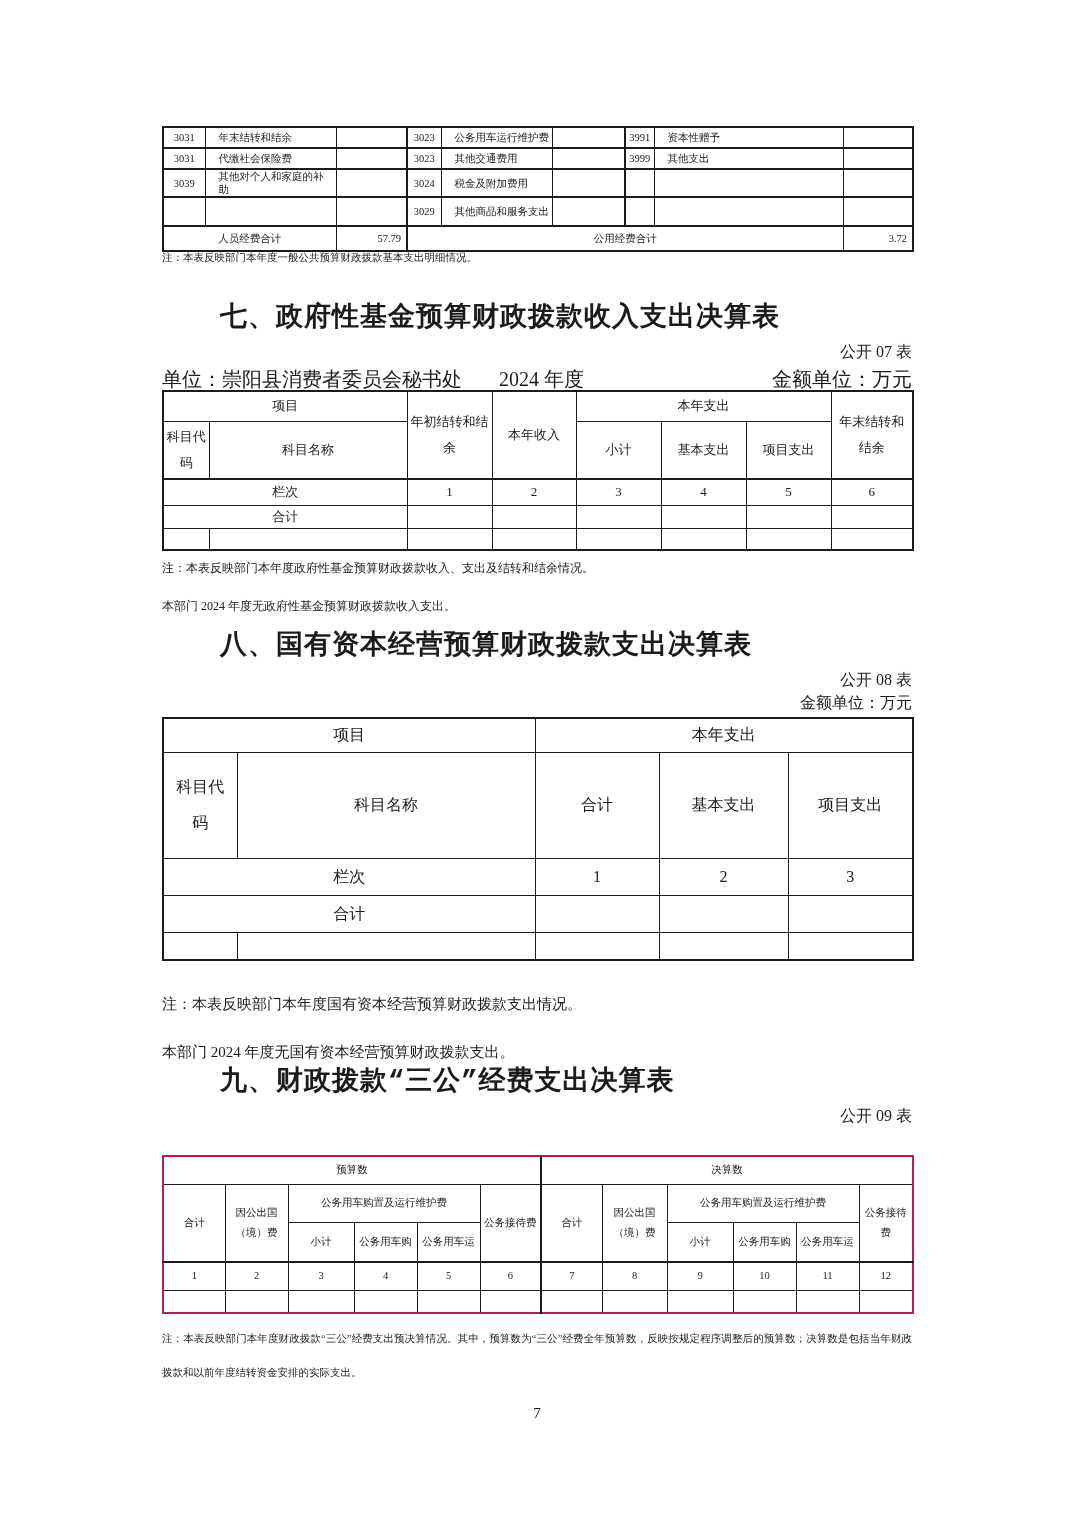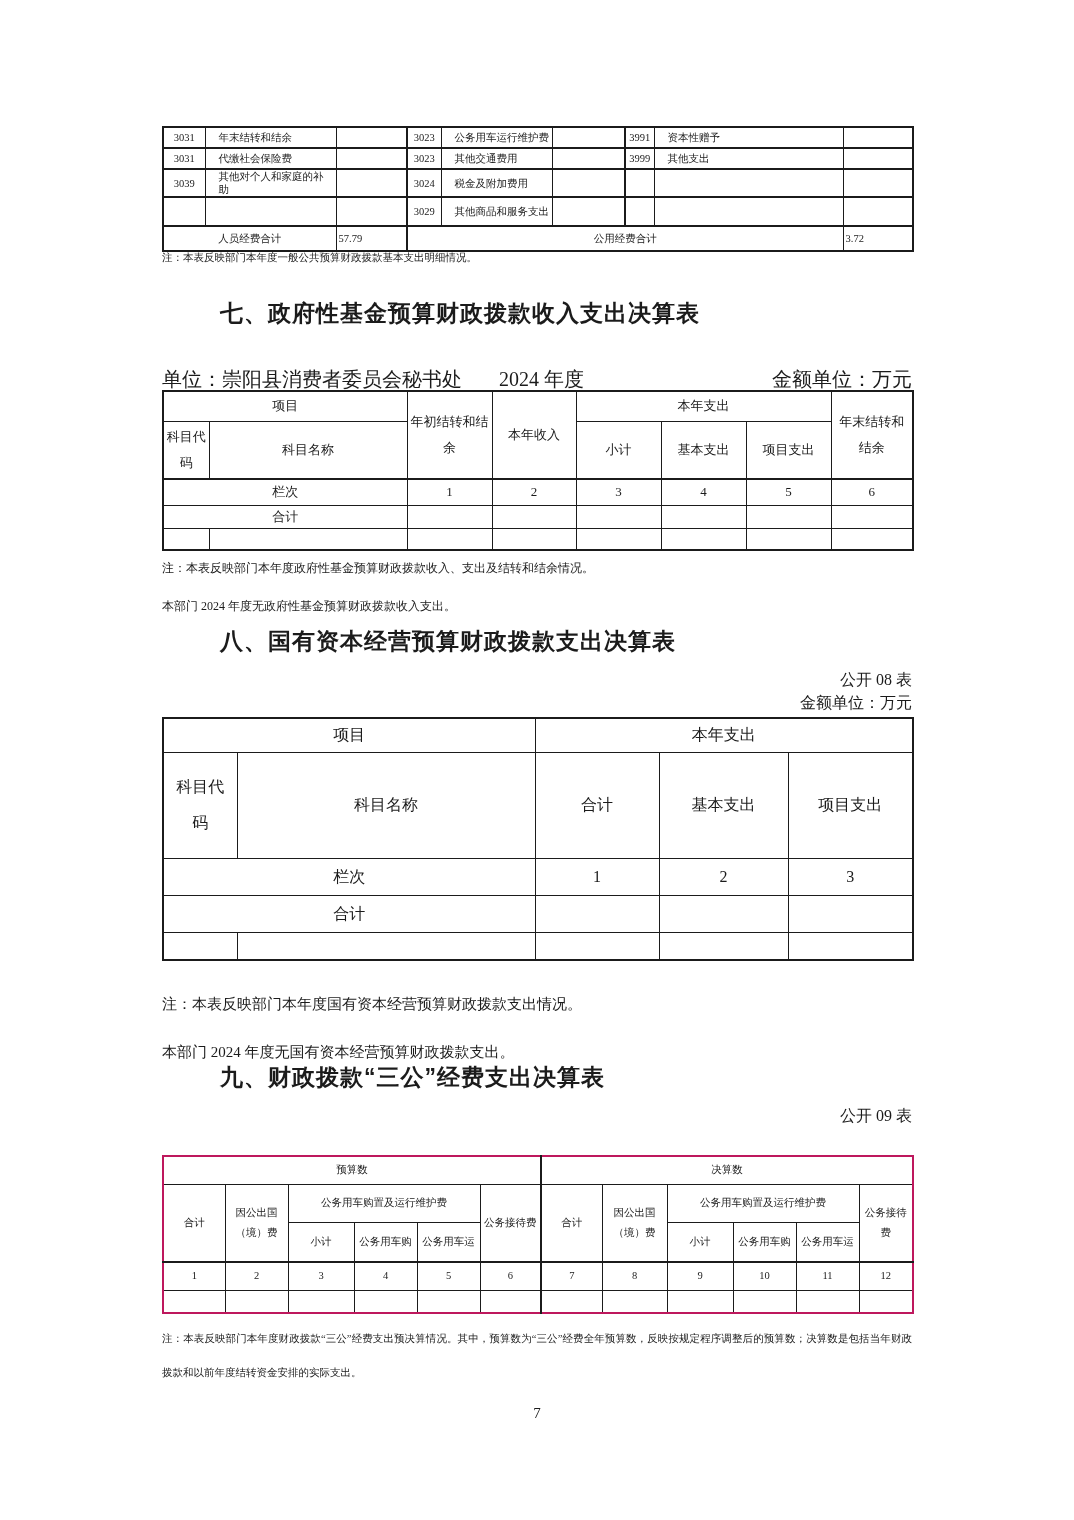--- a/index.html
+++ b/index.html
@@ -6,21 +6,21 @@
   body{width:1074px;height:1520px;background:#ffffff;color:#1b1b1b;
        font-family:"Liberation Serif","DejaVu Serif",serif;}
   .page{position:relative;width:1074px;height:1520px;background:#fff;overflow:hidden;}
   .abs{position:absolute;left:162px;width:750px;}
 
   table{border-collapse:collapse;table-layout:fixed;width:750px;background:#fff;}
   td{border:1px solid #1b1b1b;vertical-align:middle;overflow:hidden;
      text-align:center;padding:0 2px;}
   .ctr{text-align:center;}
   .lft{text-align:left;padding-left:13px;}
-  .rgt{text-align:left;padding-right:5px;margin-top:48px;}
+  .rgt{text-align:right;padding-right:5px;margin-top:48px;}
 
   
   .t-top{border:2px solid #1b1b1b;}
   .t-top td{border-width:2px 1px;font-size:10.5px;line-height:1.25;}
   .t-top td.gl{border-left-width:2px;}
 
   
   .t7{border:2px solid #1b1b1b;}
   .t7 td{font-size:13px;line-height:26px;}
   .t7 tr.lanci td{border-top-width:2px;}
@@ -30,22 +30,22 @@
   .t8{border:2px solid #1b1b1b;}
   .t8 td{font-size:16px;line-height:36px;padding:0 5px;}
 
   
   .t9{border:2px solid #be185d;}
   .t9 td{font-size:10.5px;line-height:20px;}
   .t9 tr.hdr1 td{border-bottom-width:1px;}
   .t9 td.dv{border-left-width:2px;}
   .t9 tr.nums td{border-top-width:2px;}
 
-  .sec-title{font-family:Liberation Sans, sans-serif;font-weight:bold;
-             font-size:23px;letter-spacing:1px;padding-left:58px;white-space:nowrap;}
+  .sec-title{font-family:Liberation Mono, monospace;font-weight:bold;
+             font-size:27px;letter-spacing:1px;padding-left:58px;white-space:nowrap;}
   .sheet-label{font-size:16px;text-align:right;}
   .unit-line{position:relative;font-size:20px;height:22px;}
   .unit-line .u-year{position:absolute;left:337px;top:0;}
   .unit-line .u-right{position:absolute;right:0;top:0;}
   .note-s{font-size:10.5px;line-height:15px;}
   .note-m{font-size:12px;line-height:17px;}
   .note-l{font-size:15px;line-height:21px;margin-top:16px;}
   .note-wrap{font-size:10.5px;line-height:34px;text-align:justify;}
   .page-num{position:absolute;left:0;width:1074px;text-align:center;font-size:15px;}
 </style>
@@ -116,20 +116,21 @@
       <td class="rgt">57.79</td>
       <td colspan="5" class="ctr gl">公用经费合计</td>
       <td class="rgt">3.72</td>
     </tr>
   </tbody>
     </table>
 
   <div class="abs note-s" style="top:250px">注：本表反映部门本年度一般公共预算财政拨款基本支出明细情况。</div>
 
   <div class="abs sec-title" style="top:298px">七、政府性基金预算财政拨款收入支出决算表</div>
+  <div class="abs sheet-label" style="top:342px">公开 07 表</div>
   <div class="abs unit-line" style="top:366px">
     <span class="u-left">单位：崇阳县消费者委员会秘书处</span>
     <span class="u-year">2024 年度</span>
     <span class="u-right">金额单位：万元</span>
   </div>
 
   <table class="t7 abs" style="top:390px">
     <colgroup>
       <col style="width:46px">
         <col style="width:198px">

